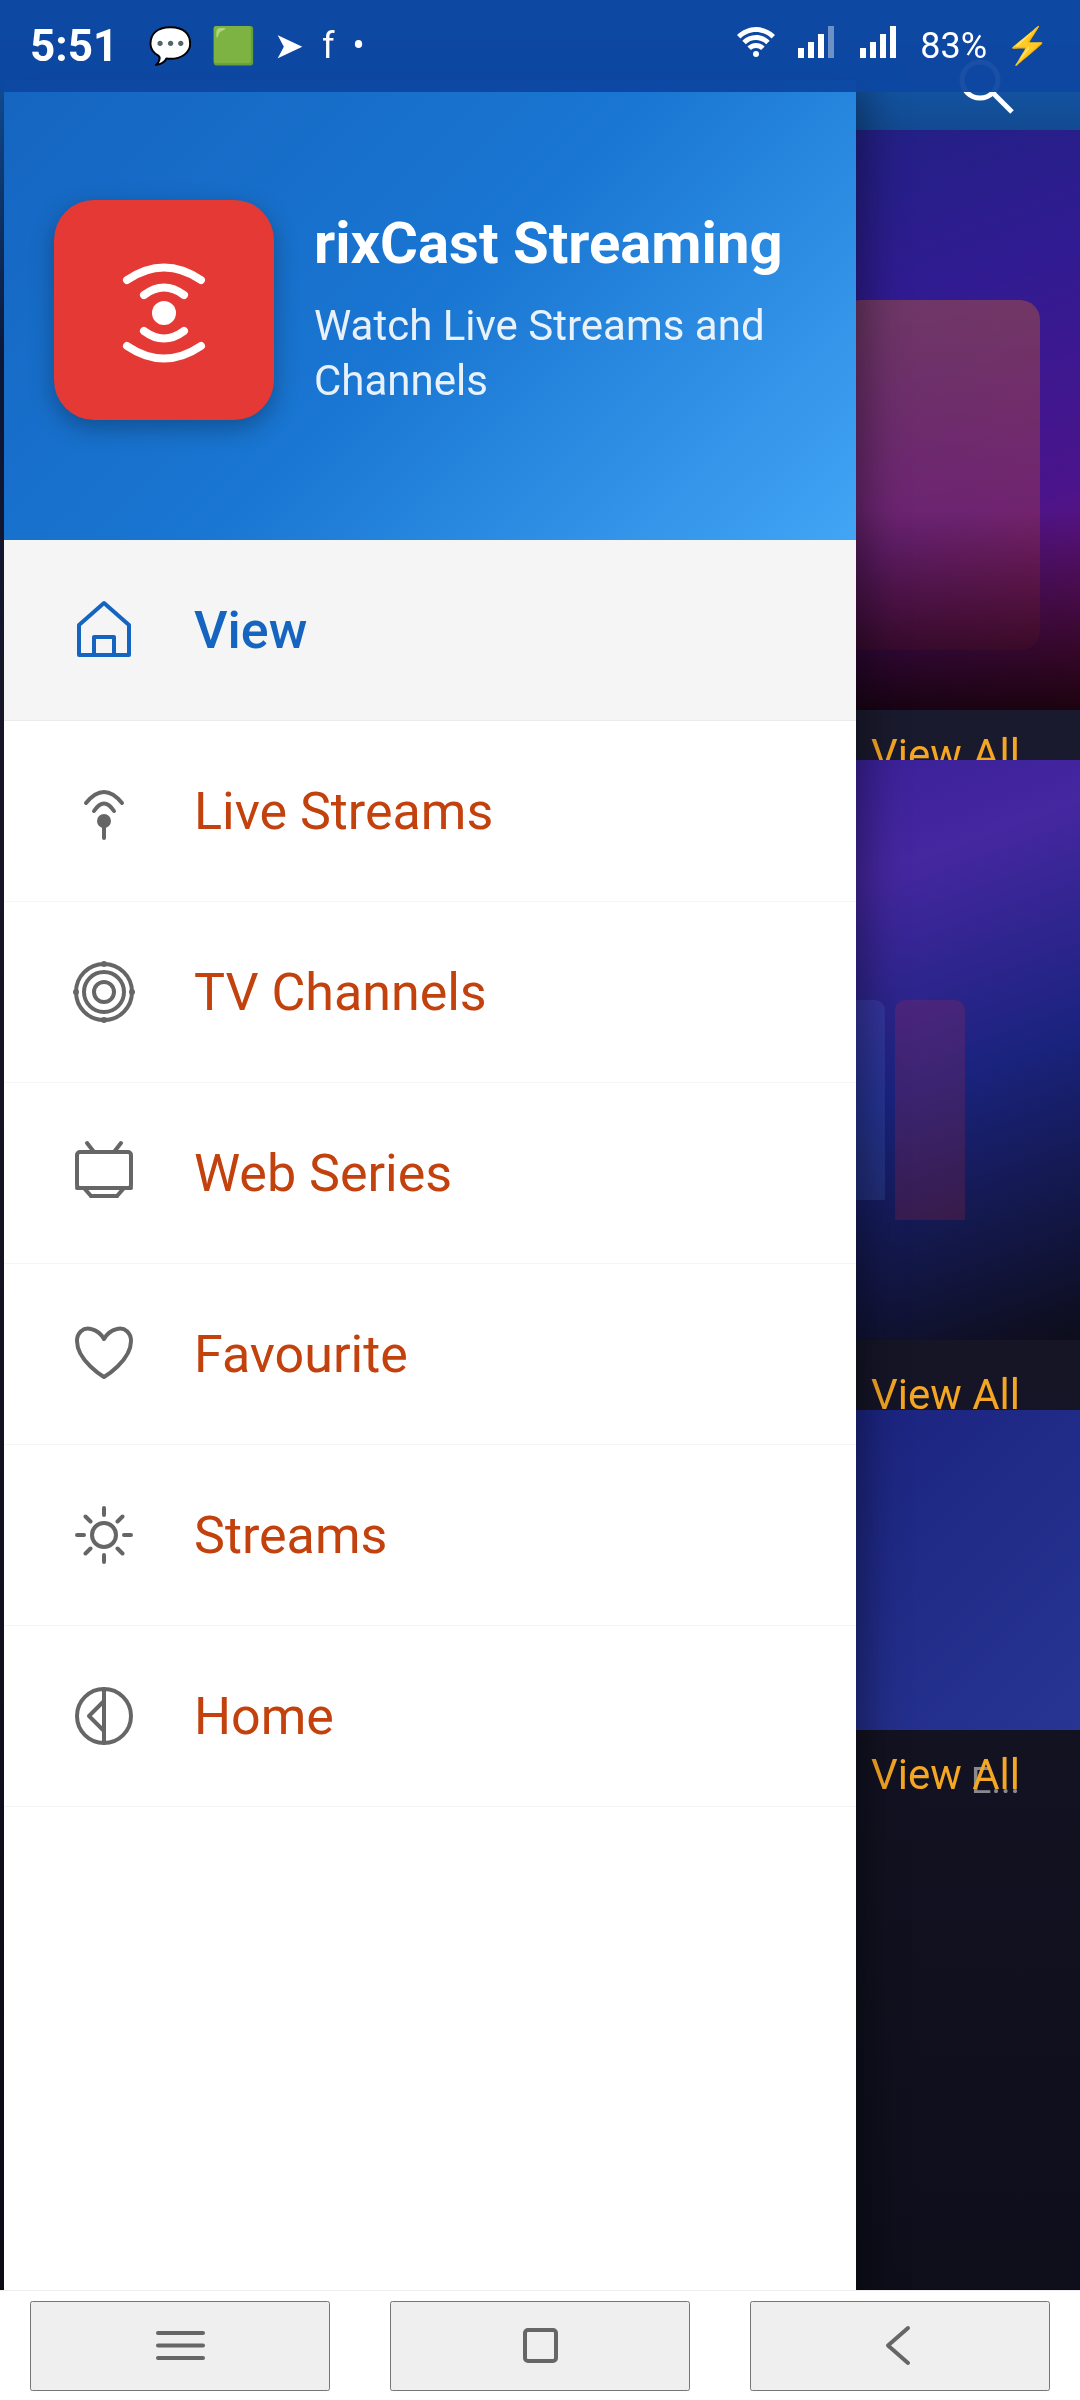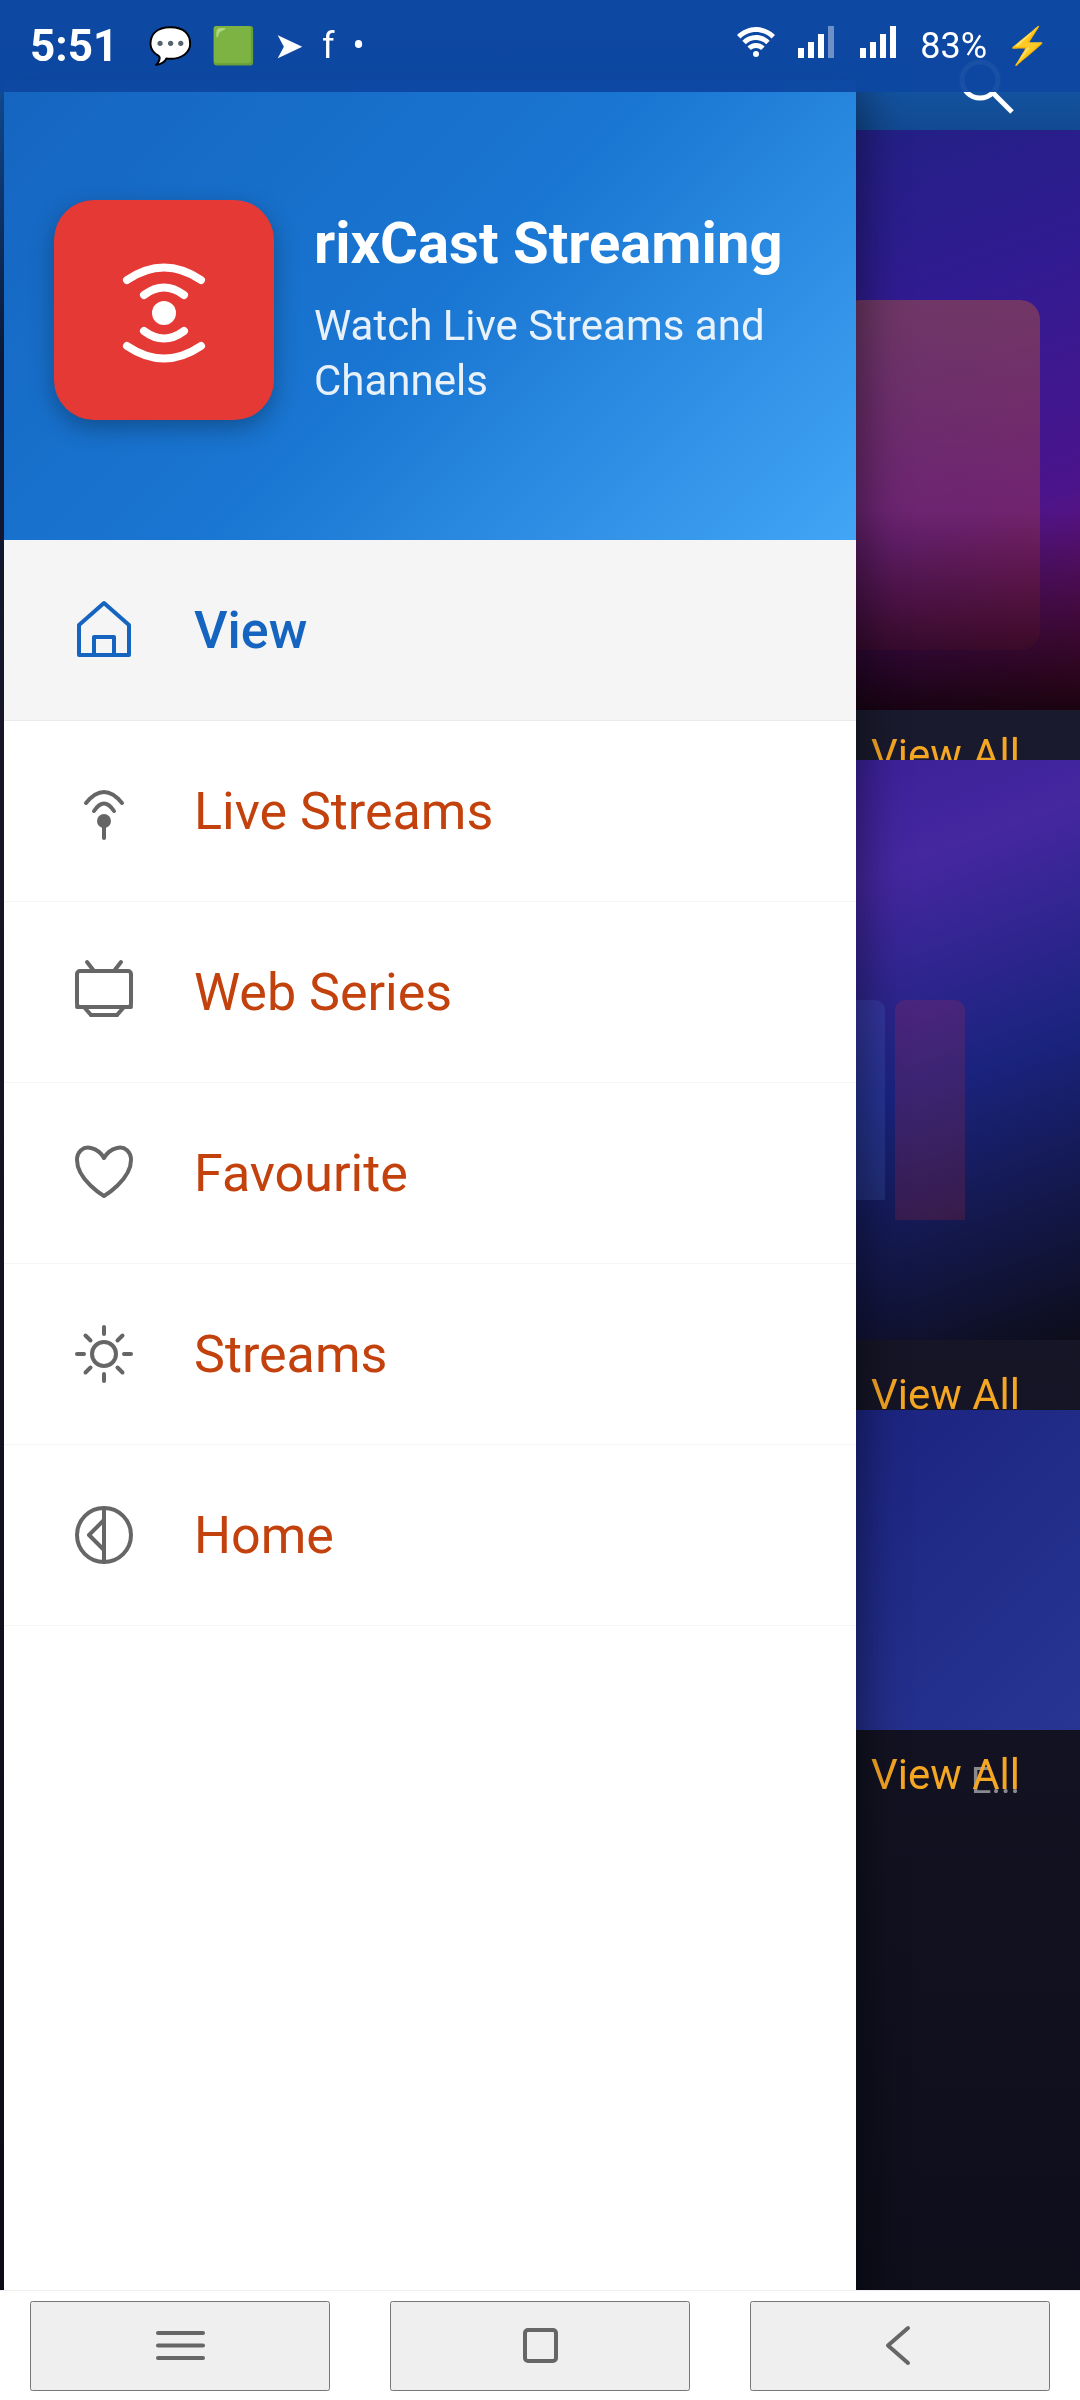--- a/index.html
+++ b/index.html
@@ -459,20 +459,34 @@
           <svg viewBox="0 0 70 70" fill="none" stroke="#666" stroke-width="4" stroke-linecap="round">
             <circle cx="35" cy="45" r="5" fill="#666"></circle>
             <path d="M25 35 Q35 20 45 35" stroke-width="4" fill="none"></path>
             <path d="M17 27 Q35 5 53 27" stroke-width="4" fill="none"></path>
             <line x1="35" y1="50" x2="35" y2="62"></line>
           </svg>
         </div>
         <span class="nav-label">Live Streams</span>
       </li>
 
+      <li class="nav-item">
+        <div class="nav-icon">
+          <svg viewBox="0 0 70 70" fill="none" stroke="#666" stroke-width="4" stroke-linecap="round">
+            <circle cx="35" cy="35" r="28"></circle>
+            <circle cx="35" cy="35" r="10"></circle>
+            <circle cx="35" cy="35" r="20"></circle>
+            <circle cx="35" cy="7" r="3" fill="#666" stroke="none"></circle>
+            <circle cx="35" cy="63" r="3" fill="#666" stroke="none"></circle>
+            <circle cx="7" cy="35" r="3" fill="#666" stroke="none"></circle>
+            <circle cx="63" cy="35" r="3" fill="#666" stroke="none"></circle>
+          </svg>
+        </div>
+        <span class="nav-label">TV Channels</span>
+      </li>
 
       <li class="nav-item">
         <div class="nav-icon">
           <svg viewBox="0 0 70 70" fill="none" stroke="#666" stroke-width="4" stroke-linecap="round" stroke-linejoin="round">
             <rect x="8" y="14" width="54" height="36" rx="3"></rect>
             <line x1="8" y1="50" x2="62" y2="50"></line>
             <line x1="22" y1="58" x2="48" y2="58"></line>
             <line x1="15" y1="50" x2="22" y2="58"></line>
             <line x1="55" y1="50" x2="48" y2="58"></line>
 

